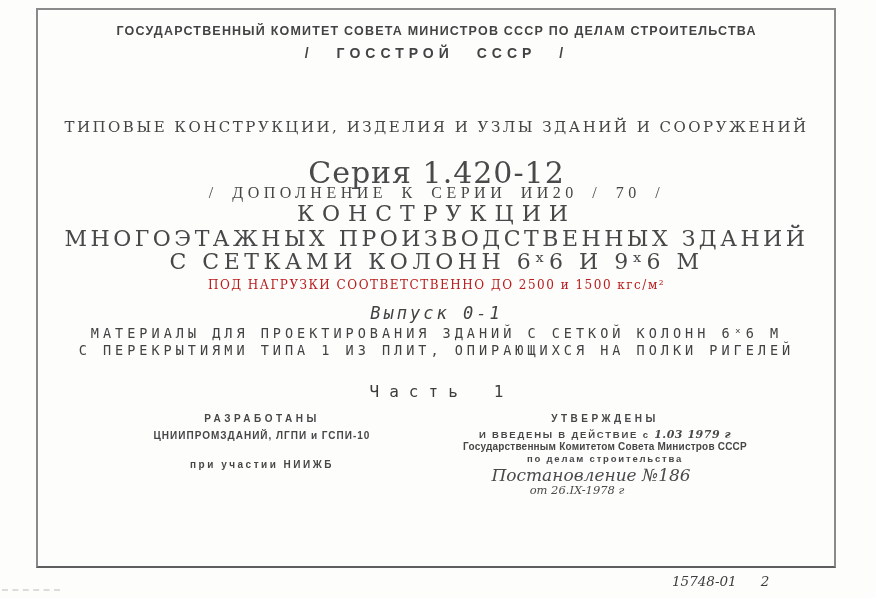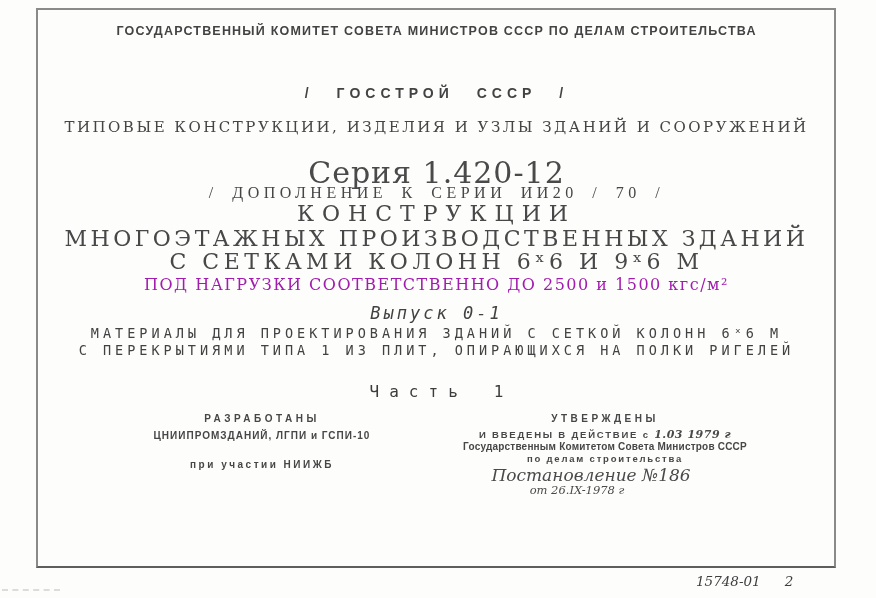--- a/index.html
+++ b/index.html
@@ -13,32 +13,32 @@
   }
   .frame{
     position:absolute;left:36px;top:8px;width:800px;height:560px;
     border:2px solid #8a8a8a;
     border-bottom-color:#5e5e5e;
     box-sizing:border-box;
   }
   .line{position:absolute;left:37px;width:799px;text-align:center;white-space:nowrap;}
 
   .header1{top:24px;font-size:12.5px;line-height:14px;letter-spacing:1.2px;font-weight:bold;color:#434343;}
-  .header2{top:45px;font-size:14px;line-height:16px;letter-spacing:5px;word-spacing:14px;font-weight:bold;color:#434343;margin-top:40px;}
+  .header2{top:45px;font-size:14px;line-height:16px;letter-spacing:5px;word-spacing:14px;font-weight:bold;color:#434343;}
 
   .caption{top:119px;font-family:"DejaVu Serif","Liberation Serif",serif;font-size:15px;line-height:17px;letter-spacing:2.5px;color:#454545;}
 
   .series-name{top:156px;font-family:"DejaVu Serif","Liberation Serif",serif;font-size:30px;line-height:34px;letter-spacing:1px;color:#4a4a4a;}
   .supplement{top:184px;font-family:Liberation Serif, serif;font-size:16px;line-height:18px;letter-spacing:4.5px;word-spacing:6px;color:#464646;}
 
   .title-big{font-family:"DejaVu Serif","Liberation Serif",serif;font-size:22px;line-height:24px;color:#484848;}
   .t1{top:202px;letter-spacing:8px;}
   .t2{top:227px;letter-spacing:3.5px;}
   .t3{top:250px;letter-spacing:4.5px;}
-  .t4{top:276px;font-family:"DejaVu Serif","Liberation Serif",serif;font-size:16px;line-height:18px;letter-spacing:1.5px;color:#a21caf;}
+  .t4{top:276px;font-family:"DejaVu Serif","Liberation Serif",serif;font-size:12px;line-height:18px;letter-spacing:1.5px;color:#b91c1c;}
 
   .issue-heading{top:303px;font-family:"DejaVu Sans Mono","Liberation Mono",monospace;font-size:17px;line-height:20px;letter-spacing:3px;color:#424242;font-style:italic;}
   .issue-line1{top:325px;}
   .issue-line2{top:342px;}
   .issue-line{font-family:"DejaVu Sans Mono","Liberation Mono",monospace;font-size:13.5px;line-height:16px;letter-spacing:4px;color:#424242;}
 
   .part{top:383px;font-family:"DejaVu Sans Mono","Liberation Mono",monospace;font-size:16px;line-height:18px;letter-spacing:10px;color:#3c3c3c;}
   .part-number{margin-left:26px;letter-spacing:0;}
 
   .block{position:absolute;text-align:center;}
@@ -48,21 +48,21 @@
   .dev-line1{font-size:10px;font-weight:bold;letter-spacing:1px;line-height:13px;margin-bottom:16px;color:#474747;white-space:nowrap;}
   .dev-line2{font-size:10px;font-weight:bold;letter-spacing:2.5px;line-height:13px;color:#474747;}
   .app-line{font-size:9.5px;font-weight:bold;letter-spacing:1.8px;line-height:12px;color:#474747;white-space:nowrap;}
   .app-line2{font-size:10px;font-weight:bold;letter-spacing:0.2px;line-height:12px;color:#474747;white-space:nowrap;}
 
   .hand{font-family:"DejaVu Serif","Liberation Serif",serif;font-style:italic;color:#4a4a4a;}
   .hand-inline{font-size:11px;letter-spacing:0.5px;}
   .resolution{font-size:17px;line-height:15px;margin-top:3px;position:relative;left:-14px;}
   .res-date{font-size:11.5px;line-height:14px;position:relative;left:-28px;}
 
-  .footer-code{position:absolute;left:696px;top:574px;font-family:"DejaVu Serif","Liberation Serif",serif;font-style:italic;font-size:13.5px;line-height:15px;color:#3e3e3e;white-space:nowrap;}
+  .footer-code{position:absolute;left:672px;top:574px;font-family:"DejaVu Serif","Liberation Serif",serif;font-style:italic;font-size:13.5px;line-height:15px;color:#3e3e3e;white-space:nowrap;}
   .footer-code .sheet{margin-left:24px;}
 
   .watermark{position:absolute;left:878px;top:421px;font-size:10px;line-height:12px;color:#8a9098;}
 
   .scan-noise{position:absolute;left:2px;top:589px;width:58px;border-top:2px dashed #dcdcdc;}
 </style>
 </head>
 <body>
 
 <div class="page">

